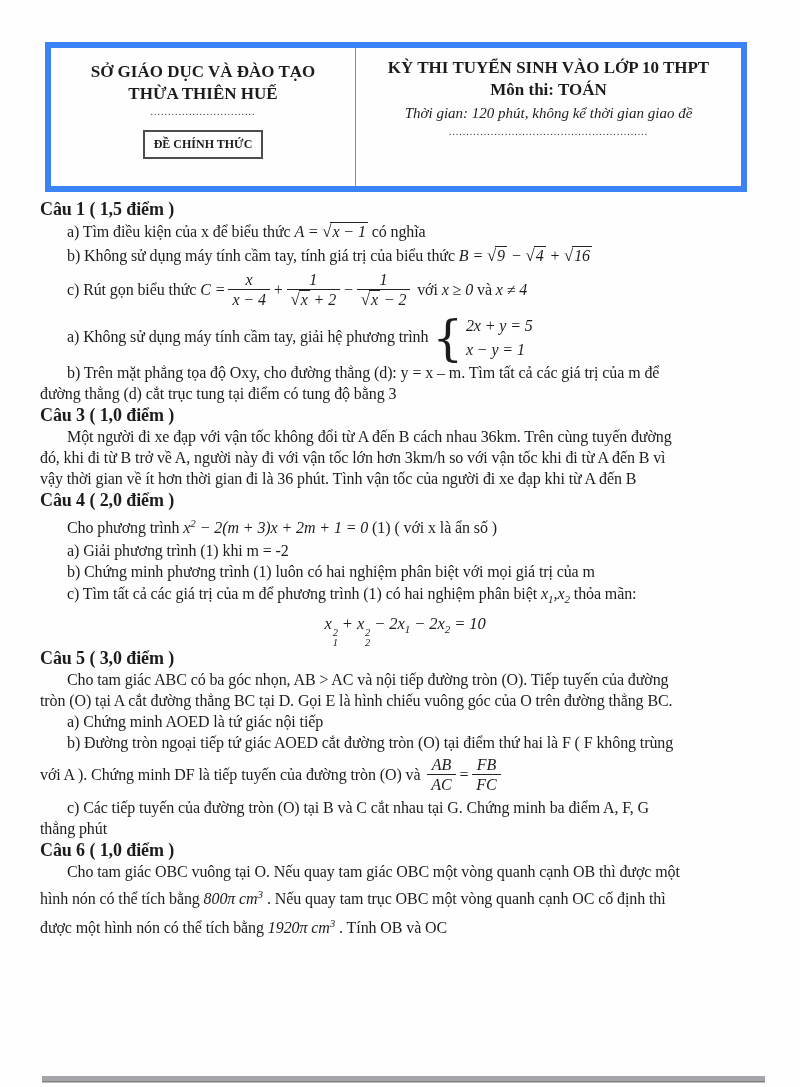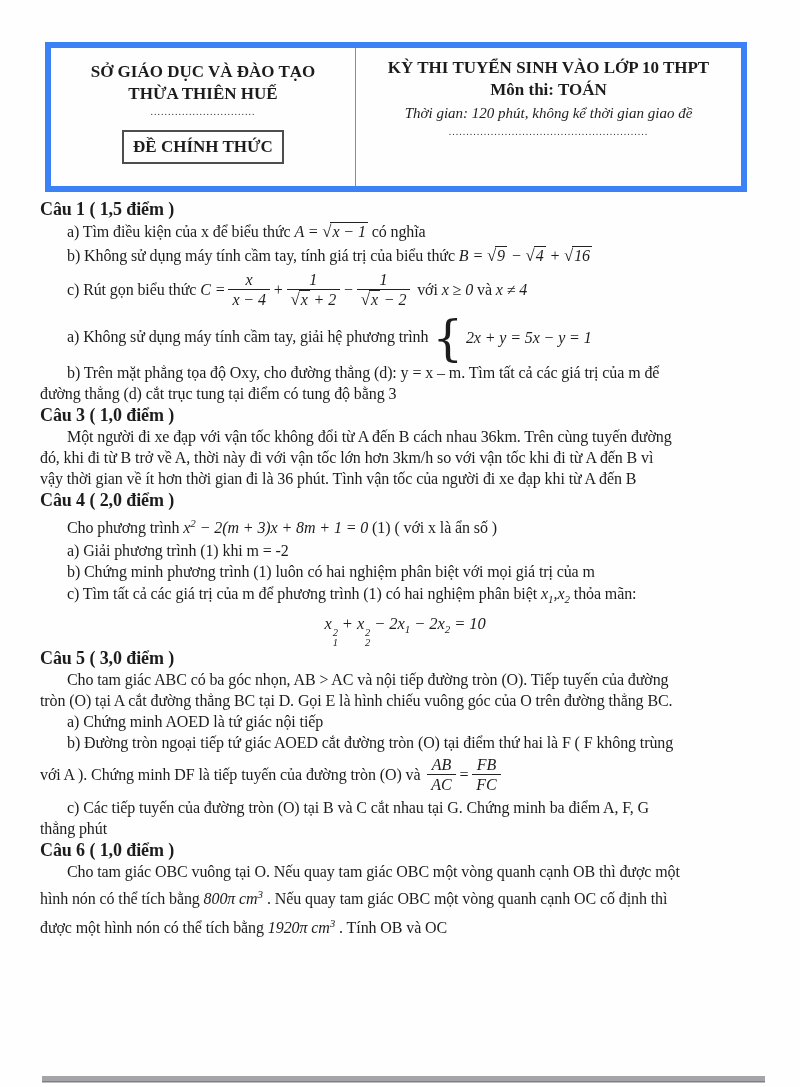--- a/index.html
+++ b/index.html
@@ -13,21 +13,21 @@
   }
   .page { padding: 42px 30px 0 40px; }
 
   
   .hdr { display: flex; width: 702px; margin-left: 5px; border: 6px solid #3b82f6; height: 150px; }
   .hdr-left { width: 305px; border-right: 1px solid #8d8d8d; text-align: center; padding-top: 13px; }
   .hdr-right { flex: 1; text-align: center; padding-top: 9px; }
   .hb { font-weight: bold; font-size: 17px; line-height: 22px; }
   .hi { font-style: italic; font-size: 15px; line-height: 24px; }
   .hdots { font-size: 10px; letter-spacing: 1px; line-height: 13px; color: #2e2e2e; }
-  .stamp { display: inline-block; margin-top: 12px; border: 2px solid #4d4d4d; padding: 5px 9px; font-weight: bold; font-size: 17px; }
+  .stamp { display: inline-block; margin-top: 12px; border: 2px solid #4d4d4d; padding: 5px 9px; font-weight: bold; font-size: 12px; }
 
   
   .content { margin-top: 6px; font-size: 16px; letter-spacing: -0.1px; }
   .line { line-height: 21px; white-space: nowrap; }
   .qh { font-weight: bold; font-size: 18px; line-height: 22px; white-space: nowrap; }
   .ind { padding-left: 27px; }
   .lh23 { line-height: 23px; }
   .lh25 { line-height: 25px; }
   .lh44 { line-height: 44px; }
   .lh50 { line-height: 50px; }
@@ -39,21 +39,21 @@
   .rbody { display: inline-block; border-top: 1.4px solid #222; padding: 0 2px; margin-left: -1px; font-style: italic; line-height: 1.1; }
 
   
   .frac { display: inline-block; text-align: center; vertical-align: middle; line-height: 19px; margin: 0 3px; position: relative; top: -2px; }
   .fnum { display: block; padding: 0 4px; }
   .fden { display: block; border-top: 1.4px solid #222; padding: 0 4px; }
 
   
   .sys { display: inline-flex; align-items: center; vertical-align: middle; margin-left: 4px; }
   .brace { font-size: 48px; font-weight: 400; line-height: 46px; margin-right: 3px; font-family: "DejaVu Serif", serif; }
-  .sys-col { display: inline-flex; flex-direction: row; text-align: left; }
+  .sys-col { display: inline-flex; flex-direction: column; text-align: left; }
   .sys-col .seq { line-height: 24px; font-style: italic; }
 
   
   sup.m, sub.m { font-size: 11px; font-style: italic; letter-spacing: 0; }
   sup.m { vertical-align: 6px; }
   sub.m { vertical-align: -4px; }
   .ss { display: inline-flex; flex-direction: column; align-items: flex-start; font-size: 10.5px; line-height: 9.5px; vertical-align: -7px; font-style: italic; margin-left: 1px; }
 
   .eq-center { text-align: center; line-height: 25px; font-size: 16.5px; }
 
@@ -94,25 +94,25 @@
           <span class="sys-col">
             <span class="seq">2x + y = 5</span>
             <span class="seq">x − y = 1</span>
           </span>
         </span></div>
     <div class="line ind">b) Trên mặt phẳng tọa độ Oxy, cho đường thẳng (d): y = x – m. Tìm tất cả các giá trị của m để</div>
     <div class="line">đường thẳng (d) cắt trục tung tại điểm có tung độ bằng 3</div>
 
     <div class="qh">Câu 3 ( 1,0 điểm )</div>
     <div class="line ind">Một người đi xe đạp với vận tốc không đổi từ A đến B cách nhau 36km. Trên cùng tuyến đường</div>
-    <div class="line">đó, khi đi từ B trở về A, thời này đi với vận tốc lớn hơn 3km/h so với vận tốc khi đi từ A đến B vì</div>
+    <div class="line">đó, khi đi từ B trở về A, người này đi với vận tốc lớn hơn 3km/h so với vận tốc khi đi từ A đến B vì</div>
     <div class="line">vậy thời gian về ít hơn thời gian đi là 36 phút. Tình vận tốc của người đi xe đạp khi từ A đến B</div>
 
     <div class="qh">Câu 4 ( 2,0 điểm )</div>
-    <div class="line lh25 ind"><span>Cho phương trình </span><span class="math">x</span><sup class="m">2</sup><span class="math"> − 2(m + 3)x + 8m + 1 = 0</span><span> (1) </span><span>( với x là ẩn số )</span></div>
+    <div class="line lh25 ind"><span>Cho phương trình </span><span class="math">x</span><sup class="m">2</sup><span class="math"> − 2(m + 3)x + 2m + 1 = 0</span><span> (1) </span><span>( với x là ẩn số )</span></div>
     <div class="line ind">a) Giải phương trình (1) khi m = -2</div>
     <div class="line ind">b) Chứng minh phương trình (1) luôn có hai nghiệm phân biệt với mọi giá trị của m</div>
     <div class="line lh23 ind"><span>c) Tìm tất cả các giá trị của m để phương trình (1) có hai nghiệm phân biệt </span><span class="math">x</span><sub class="m">1</sub><span class="math">,</span><span class="math">x</span><sub class="m">2</sub><span> thỏa mãn:</span></div>
     <div class="eq-center"><span class="math">x</span><span class="ss">
           <span>2</span>
           <span>1</span>
         </span><span class="math"> + </span><span class="math">x</span><span class="ss">
           <span>2</span>
           <span>2</span>
         </span><span class="math"> − 2x</span><sub class="m">1</sub><span class="math"> − 2x</span><sub class="m">2</sub><span class="math"> = 10</span></div>
@@ -121,19 +121,19 @@
     <div class="line ind">Cho tam giác ABC có ba góc nhọn, AB &gt; AC và nội tiếp đường tròn (O). Tiếp tuyến của đường</div>
     <div class="line">tròn (O) tại A cắt đường thẳng BC tại D. Gọi E là hình chiếu vuông góc của O trên đường thẳng BC.</div>
     <div class="line ind">a) Chứng minh AOED là tứ giác nội tiếp</div>
     <div class="line ind">b) Đường tròn ngoại tiếp tứ giác AOED cắt đường tròn (O) tại điểm thứ hai là F ( F không trùng</div>
     <div class="line lh44"><span>với A ). Chứng minh DF là tiếp tuyến của đường tròn (O) và </span><span class="frac math"><span class="fnum">AB</span><span class="fden">AC</span></span><span class="math">=</span><span class="frac math"><span class="fnum">FB</span><span class="fden">FC</span></span></div>
     <div class="line ind">c) Các tiếp tuyến của đường tròn (O) tại B và C cắt nhau tại G. Chứng minh ba điểm A, F, G</div>
     <div class="line">thẳng phút</div>
 
     <div class="qh">Câu 6 ( 1,0 điểm )</div>
     <div class="line ind">Cho tam giác OBC vuông tại O. Nếu quay tam giác OBC một vòng quanh cạnh OB thì được một</div>
-    <div class="line lh25"><span>hình nón có thể tích bằng </span><span class="math">800π cm</span><sup class="m">3</sup><span> . Nếu quay tam giác OBC một vòng quanh cạnh OC cố định thì</span></div>
+    <div class="line lh25"><span>hình nón có thể tích bằng </span><span class="math">800π cm</span><sup class="m">3</sup><span> . Nếu quay tam trục OBC một vòng quanh cạnh OC cố định thì</span></div>
     <div class="line lh25"><span>được một hình nón có thể tích bằng </span><span class="math">1920π cm</span><sup class="m">3</sup><span> . Tính OB và OC</span></div>
 
   </div>
 </div>
 
 <div class="scan-bar"></div>
 
 </body></html>

